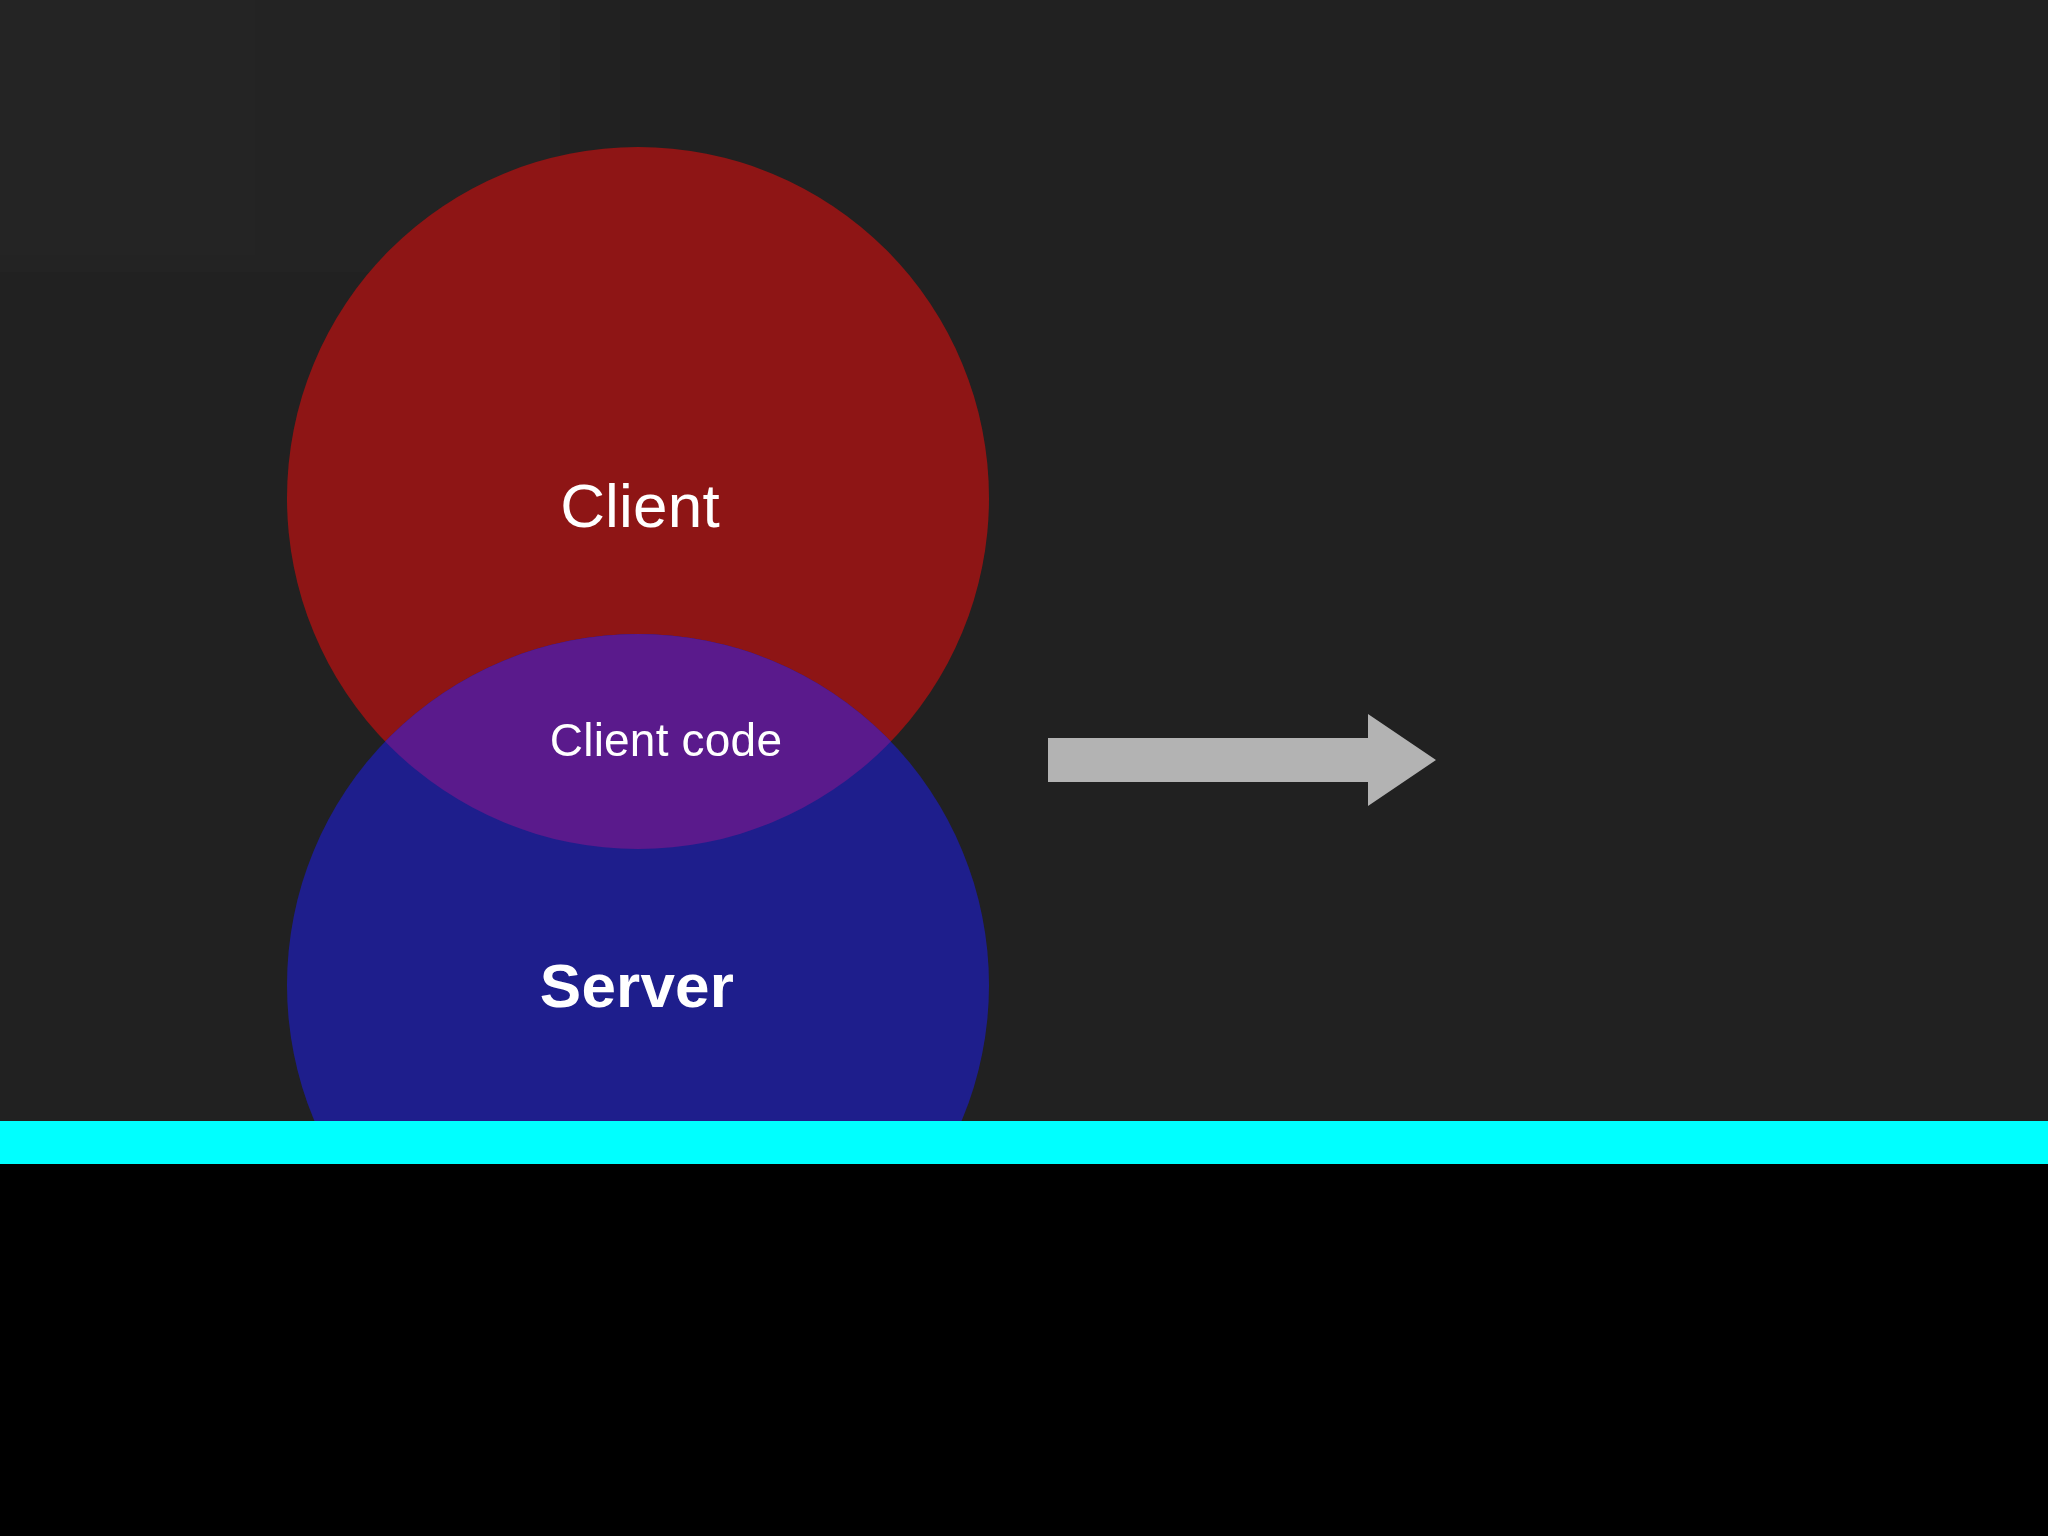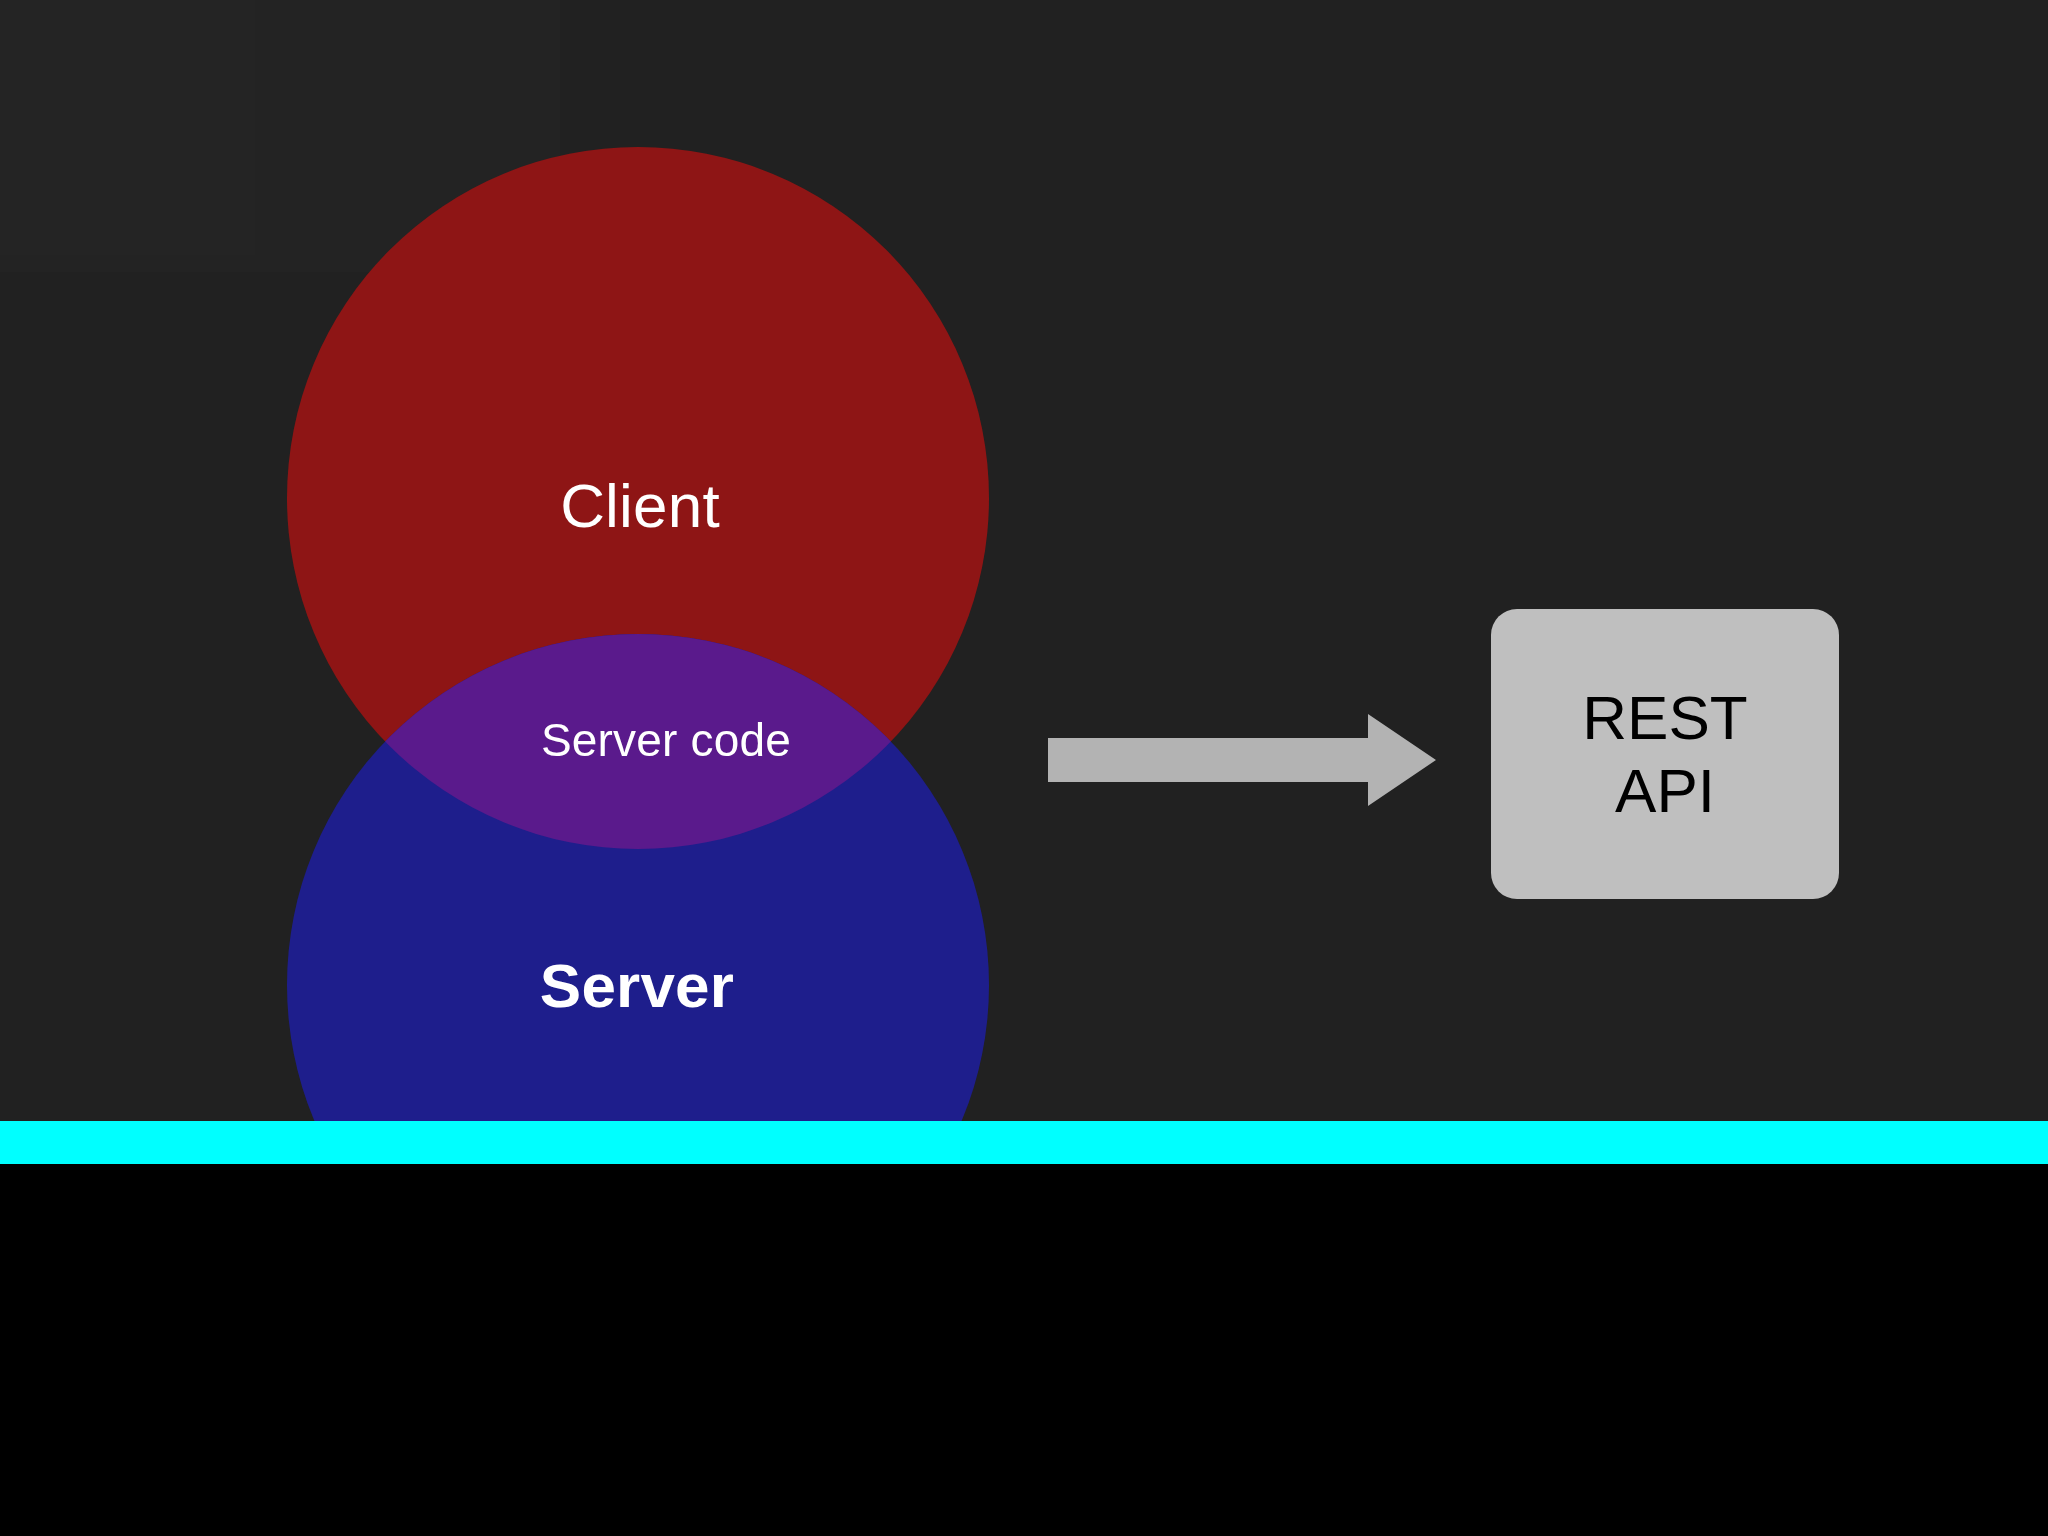--- a/index.html
+++ b/index.html
@@ -145,30 +145,26 @@
     <div class="circle" id="circle-client"></div>
 
     <div class="circle" id="circle-server"></div>
 
     <div id="lens-wrap">
       <div id="lens-inner"></div>
     </div>
 
     <div class="venn-label" id="label-client">Client</div>
 
-    <div class="venn-label" id="label-shared">Server code</div>
+    <div class="venn-label" id="label-shared">Client code</div>
 
     <div class="venn-label" id="label-server">Server</div>
 
   </div>
 
   <svg id="flow-arrow" viewBox="0 0 388 96">
     <polygon points="0,26 320,26 320,2 388,48 320,94 320,70 0,70" fill="#B3B3B3"></polygon>
   </svg>
 
-  <div id="api-box">
-    <span class="api-line">REST</span>
-    <span class="api-line">API</span>
-  </div>
 
   <div id="footer-bar"></div>
 
 </div>
 
 </body></html>

